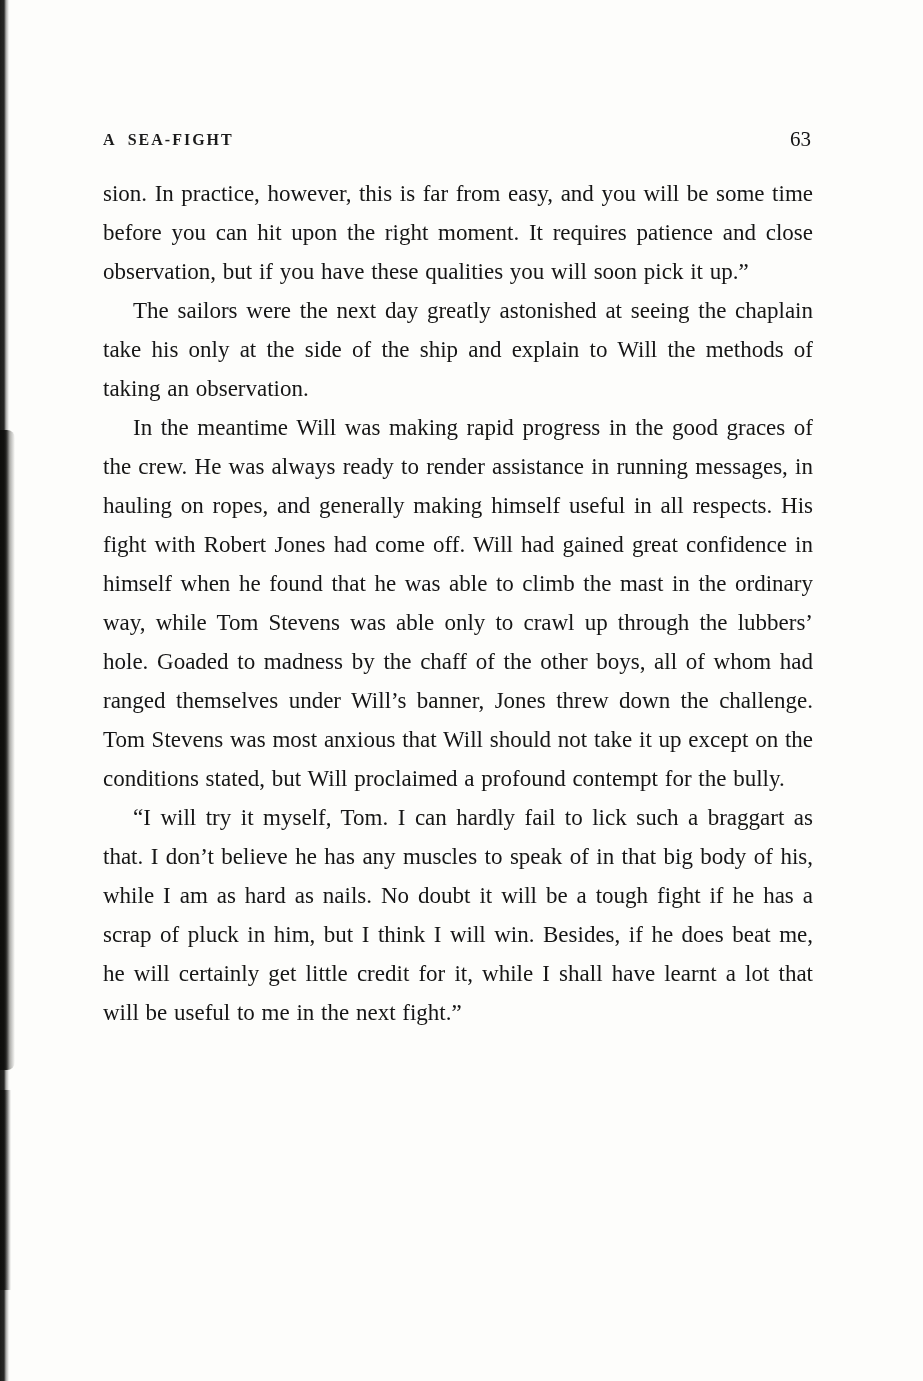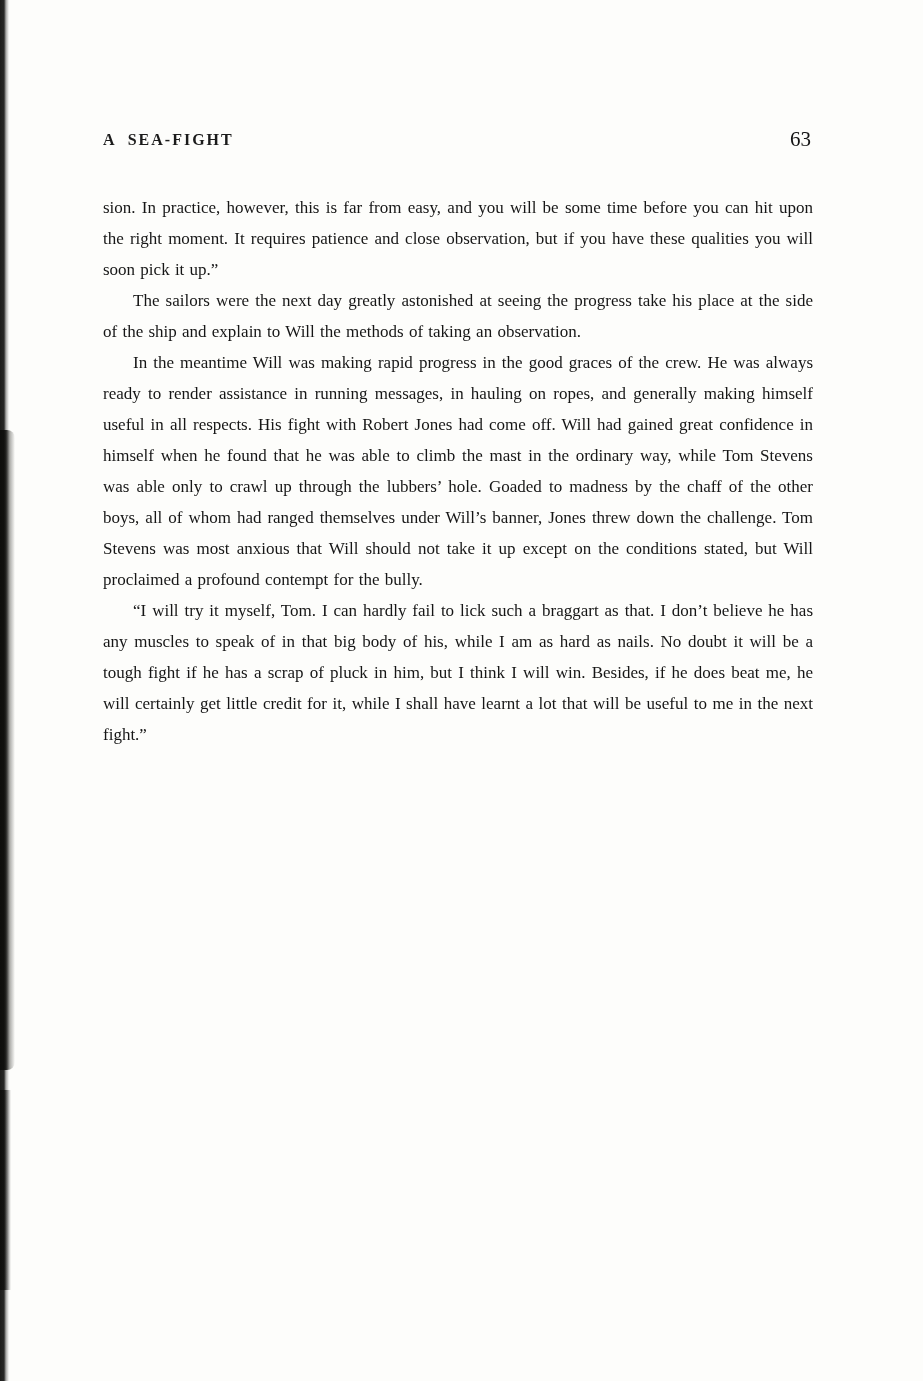--- a/index.html
+++ b/index.html
@@ -77,43 +77,43 @@
   .page-number {
     position: absolute;
     right: 2px;
     top: -4px;
     font-size: 21px;
     color: #141414;
   }
 
   .body-text {
     position: absolute;
-    top: 192px;
+    top: 174px;
     left: 103px;
     width: 710px;
-    font-size: 17px;
-    line-height: 31px;
+    font-size: 23px;
+    line-height: 39px;
     text-align: justify;
     word-spacing: 1px;
   }
   .body-text p { text-indent: 0; }
   .body-text p.indent { text-indent: 30px; }
 </style>
 </head>
 <body>
 
 <div class="scan-page">
 
   <div class="page-edge-shadow"></div>
 
   <div class="page-header">
     <span class="running-title">A SEA-FIGHT</span>
     <span class="page-number">63</span>
   </div>
 
   <div class="body-text">
     <p>sion.  In practice, however, this is far from easy, and you will be some time before you can hit upon the right moment. It requires patience and close observation, but if you have these qualities you will soon pick it up.”</p>
-    <p class="indent">The sailors were the next day greatly astonished at seeing the progress take his place at the side of the ship and explain to Will the methods of taking an observation.</p>
+    <p class="indent">The sailors were the next day greatly astonished at seeing the chaplain take his only at the side of the ship and explain to Will the methods of taking an observation.</p>
     <p class="indent">In the meantime Will was making rapid progress in the good graces of the crew.  He was always ready to render assistance in running messages, in hauling on ropes, and generally making himself useful in all respects.  His fight with Robert Jones had come off.  Will had gained great confidence in himself when he found that he was able to climb the mast in the ordinary way, while Tom Stevens was able only to crawl up through the lubbers’ hole.  Goaded to madness by the chaff of the other boys, all of whom had ranged themselves under Will’s banner, Jones threw down the challenge.  Tom Stevens was most anxious that Will should not take it up except on the conditions stated, but Will proclaimed a profound contempt for the bully.</p>
     <p class="indent">“I will try it myself, Tom.  I can hardly fail to lick such a braggart as that.  I don’t believe he has any muscles to speak of in that big body of his, while I am as hard as nails. No doubt it will be a tough fight if he has a scrap of pluck in him, but I think I will win.  Besides, if he does beat me, he will certainly get little credit for it, while I shall have learnt a lot that will be useful to me in the next fight.”</p>
   </div>
 
 </div>
 
 </body></html>

